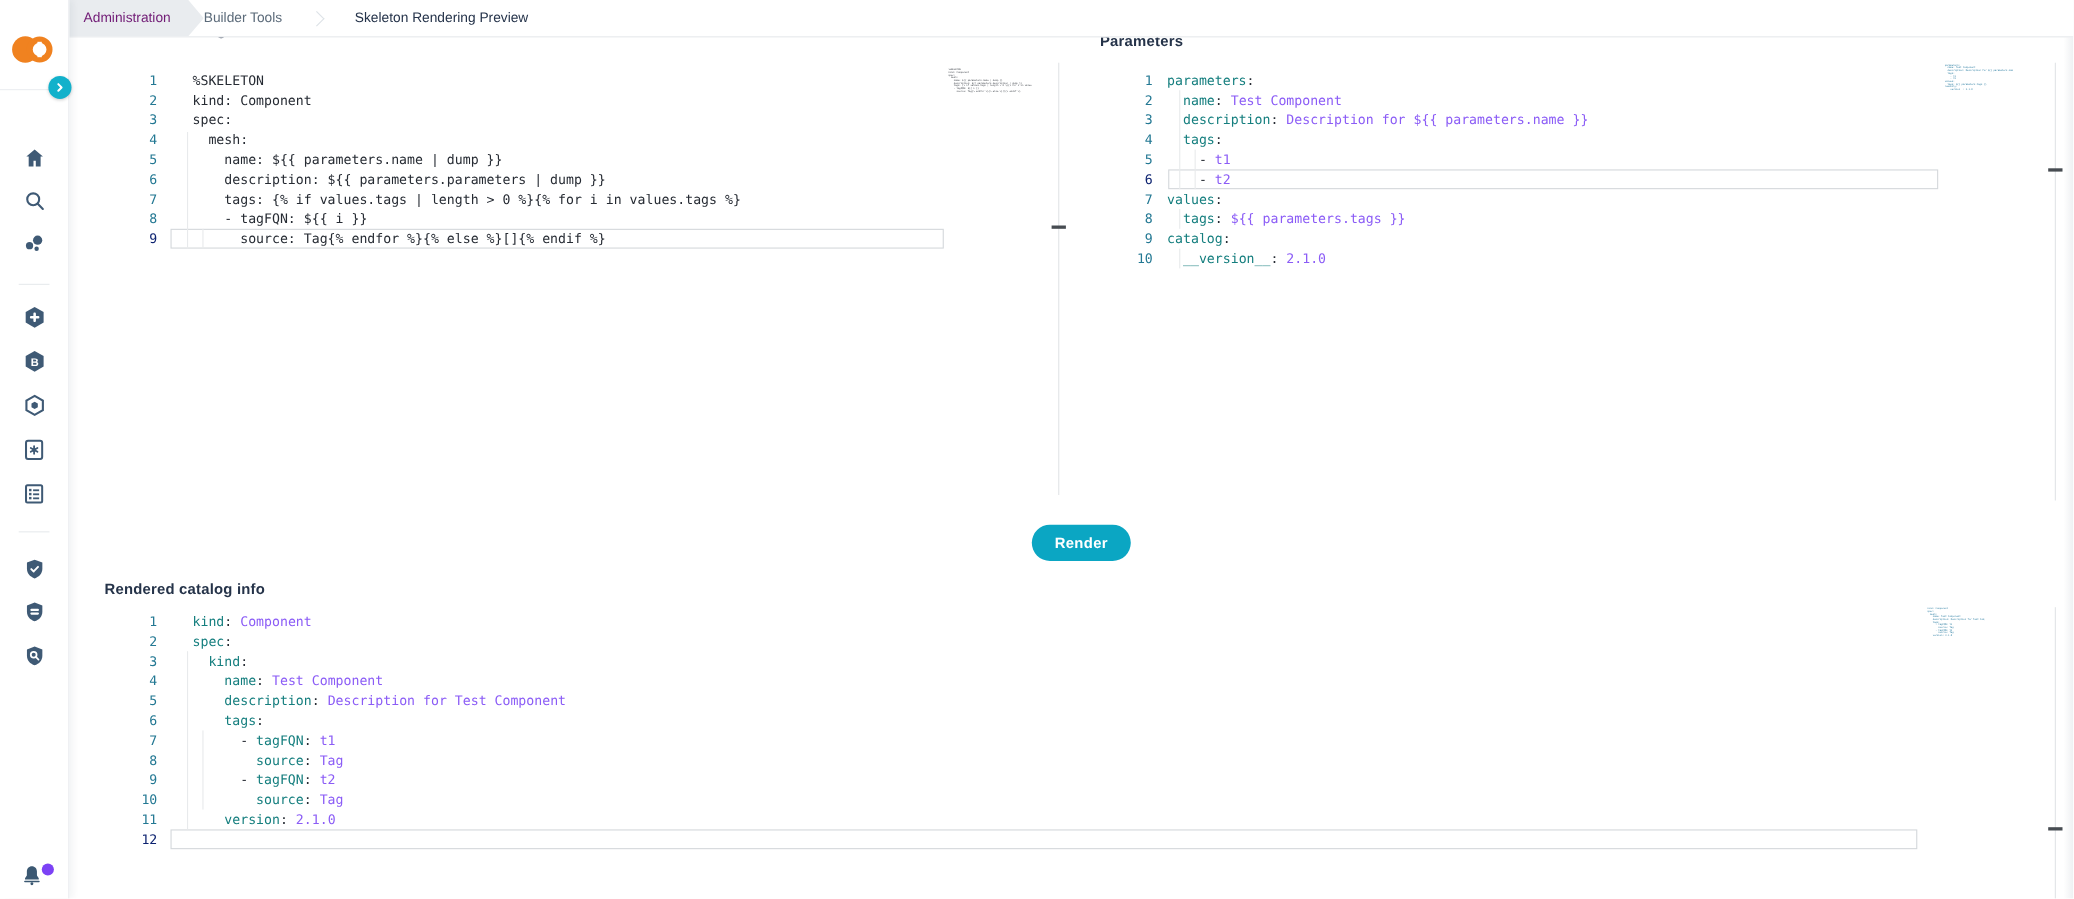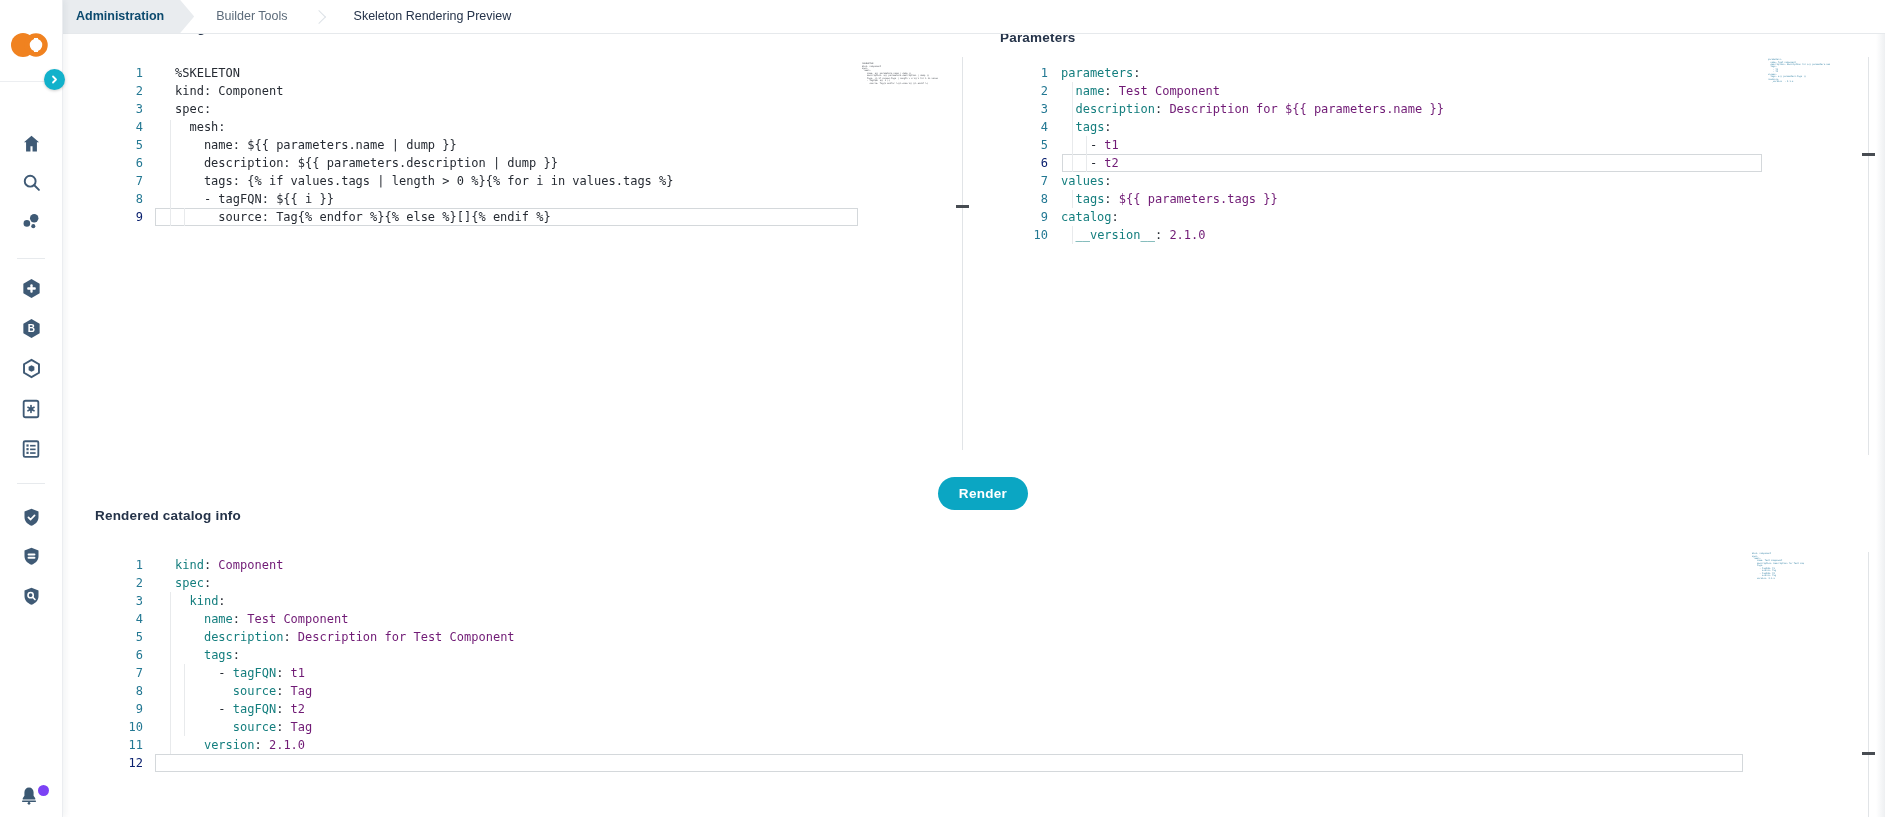--- a/index.html
+++ b/index.html
@@ -2,24 +2,24 @@
 <html><head>
 <meta charset="utf-8">
 <style>
   html,body{margin:0;padding:0;background:#fff;}
   .app{position:relative;width:1885px;height:817px;overflow:hidden;background:#fff;
        font-family:"Liberation Sans",sans-serif;}
 
   
   .topbar{position:absolute;left:62px;top:0;right:0;height:33px;background:#fff;
           border-bottom:1px solid #e6e9ec;display:flex;align-items:stretch;z-index:5;}
-  .crumb-first{background:#e9ecef;color:#0c4a6e;font-size:12.5px;line-height:33px;
+  .crumb-first{background:#e9ecef;color:#701a75;font-size:12.5px;line-height:33px;
                padding:0 30px 0 14px;
-               clip-path:polygon(0 0,calc(100% - 14px) 0,100% 50%,calc(100% - 14px) 100%,0 100%);font-weight:bold;}
-  .crumb-mid{color:#5c6b7a;font-size:12.5px;line-height:33px;margin-left:22px;}
+               clip-path:polygon(0 0,calc(100% - 14px) 0,100% 50%,calc(100% - 14px) 100%,0 100%);}
+  .crumb-mid{color:#5c6b7a;font-size:12.5px;line-height:33px;}
   .crumb-sep{width:9px;height:9px;border-top:1.5px solid #dde2e7;border-right:1.5px solid #dde2e7;
              transform:rotate(45deg);align-self:center;margin:0 30px 0 26px;}
   .crumb-cur{color:#25334a;font-size:12.5px;font-weight:500;line-height:33px;}
 
   
   .sidebar{position:absolute;left:0;top:0;width:62px;height:817px;background:#fff;z-index:10;
            border-right:1px solid #ebedf0;box-shadow:3px 0 6px rgba(27,43,65,0.05);}
   .sidebar-head{position:absolute;left:0;top:0;width:62px;height:81px;border-bottom:1px solid #eceef1;}
   .logo{position:absolute;left:10px;top:31px;width:40px;height:28px;}
   .collapse-btn{position:absolute;left:44px;top:69px;width:21px;height:21px;border-radius:50%;
@@ -38,21 +38,21 @@
   
   .editor{position:absolute;}
   .ed-line{position:absolute;left:0;height:18px;display:flex;white-space:pre;
            font-family:"DejaVu Sans Mono","Liberation Mono",monospace;font-size:12px;line-height:18px;}
   .ln{display:inline-block;width:48px;text-align:right;color:#237893;flex:none;}
   .ln.active{color:#0b216f;}
   .code{margin-left:32px;}
   .editor[data-editor="parameters"] .code{margin-left:13px;}
   .seg-p{color:#262b33;}
   .seg-k{color:#147e7e;}
-  .seg-v{color:#701a75;}
+  .seg-v{color:#8b5cf6;}
 
   .curline{position:absolute;border:1px solid #d4d8db;box-sizing:border-box;height:18px;}
   .guide{position:absolute;width:1px;background:#e8eaec;}
   .ruler{position:absolute;width:1px;background:#e1e4e7;}
   .ruler-mark{position:absolute;width:13px;height:3px;background:#474c52;}
 
   .minimap{position:absolute;overflow:hidden;pointer-events:auto;cursor:pointer;}
   .minimap pre{margin:0;font-family:"DejaVu Sans Mono",monospace;font-size:6px;line-height:7px;
                transform:scale(0.35);transform-origin:0 0;white-space:pre;}
   .mm-dark pre{color:#41464d;}
@@ -183,29 +183,29 @@
         <path d="M12 3c-3.3 0-5.5 2.5-5.5 5.8v4.2L4.5 16v1.5h15V16l-2-3V8.8C17.5 5.5 15.3 3 12 3z" fill="#3b5872"></path>
         <rect x="3.5" y="18.7" width="17" height="1.8" rx="0.9" fill="#3b5872"></rect>
         <circle cx="12" cy="22" r="1.6" fill="#3b5872"></circle>
       </svg>
       <span class="bell-dot" style="background:#7c42f5"></span>
     </div>
   </div>
 
   <div class="sec-title" style="left:95px;top:20px">Skeleton catalog info</div>
   <div class="sec-title" style="left:1000px;top:30px">Parameters</div>
-  <div class="sec-title" style="left:95px;top:508px">Rendered catalog info</div>
+  <div class="sec-title" style="left:95px;top:528px">Rendered catalog info</div>
 
   <div class="editor" data-editor="skeleton" style="left:95px;top:64px;width:875px;height:180px">
       <div class="ed-line" style="top: 0px;"><span class="ln">1</span><span class="code"><span class="seg-p">%SKELETON</span></span></div>
       <div class="ed-line" style="top: 18px;"><span class="ln">2</span><span class="code"><span class="seg-p">kind: Component</span></span></div>
       <div class="ed-line" style="top: 36px;"><span class="ln">3</span><span class="code"><span class="seg-p">spec:</span></span></div>
       <div class="ed-line" style="top: 54px;"><span class="ln">4</span><span class="code"><span class="seg-p">  mesh:</span></span></div>
       <div class="ed-line" style="top: 72px;"><span class="ln">5</span><span class="code"><span class="seg-p">    name: ${{ parameters.name | dump }}</span></span></div>
-      <div class="ed-line" style="top: 90px;"><span class="ln">6</span><span class="code"><span class="seg-p">    description: ${{ parameters.description | dump }}</span></span></div>
+      <div class="ed-line" style="top: 90px;"><span class="ln">6</span><span class="code"><span class="seg-p">    description: ${{ parameters.parameters | dump }}</span></span></div>
       <div class="ed-line" style="top: 108px;"><span class="ln">7</span><span class="code"><span class="seg-p">    tags: {% if values.tags | length &gt; 0 %}{% for i in values.tags %}</span></span></div>
       <div class="ed-line" style="top: 126px;"><span class="ln">8</span><span class="code"><span class="seg-p">    - tagFQN: ${{ i }}</span></span></div>
       <div class="ed-line" style="top: 144px;"><span class="ln active">9</span><span class="code"><span class="seg-p">      source: Tag{% endfor %}{% else %}[]{% endif %}</span></span></div>
     </div>
   <div class="curline" style="left:155px;top:208px;width:703px"></div>
   <div class="guide" style="left:170px;top:120px;height:106px"></div>
   <div class="guide" style="left:184px;top:208px;height:18px"></div>
   <div class="minimap mm-dark" style="left:862px;top:62px;width:76px;height:42px">
       <pre>%SKELETON
 kind: Component

